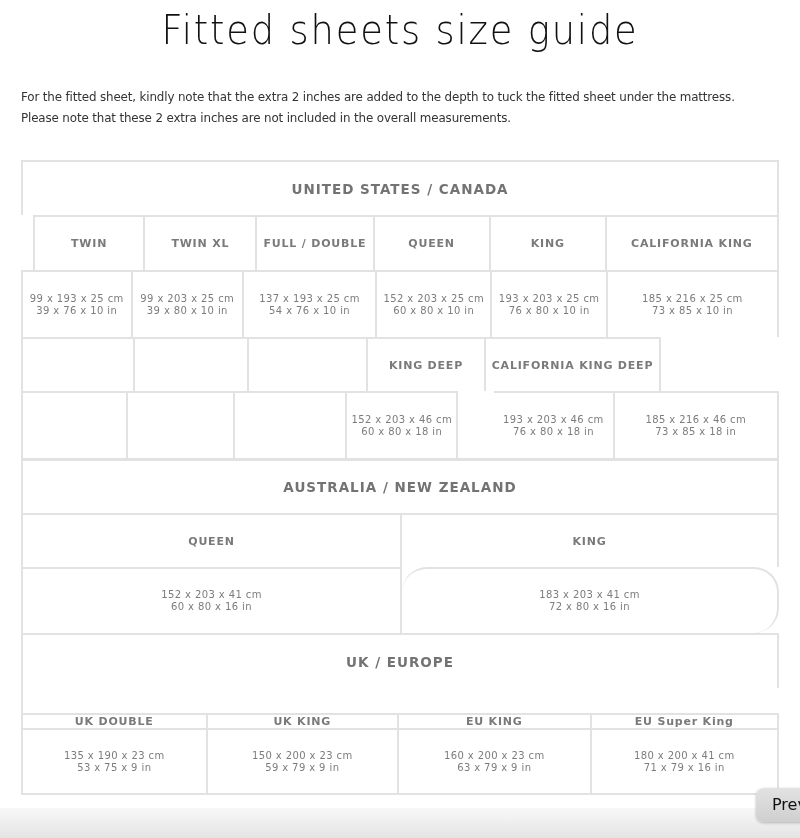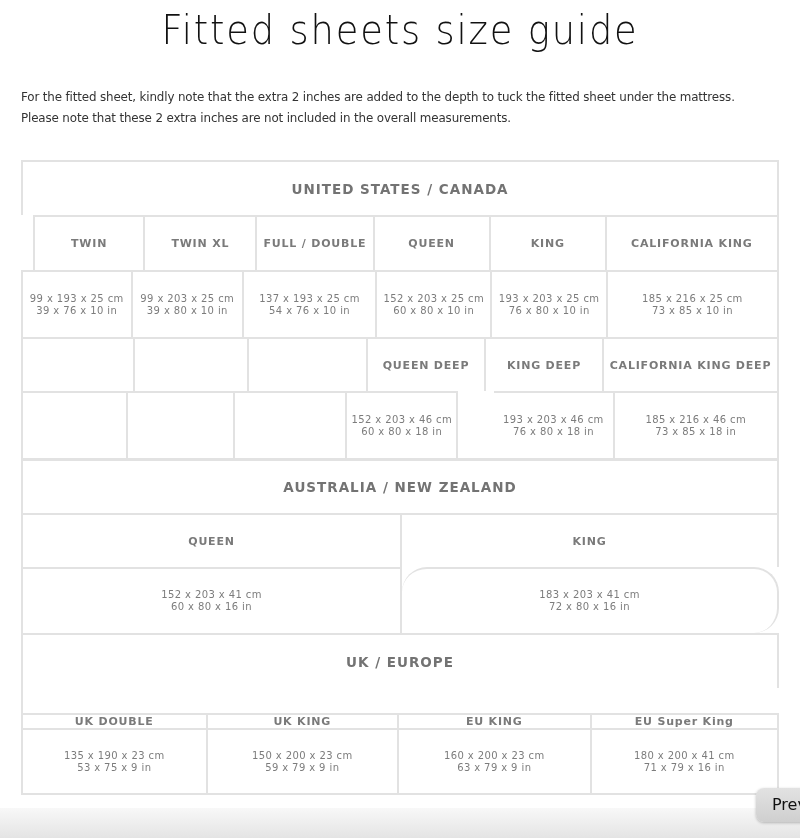--- a/index.html
+++ b/index.html
@@ -117,21 +117,20 @@
       </div>
     <div class="cell dims" style="width:175px;">
         <span>185 x 216 x 25 cm</span>
         <span>73 x 85 x 10 in</span>
       </div>
   </div>
   <div class="row" style="height:54px;">
     <div class="cell" style="width:112px;"></div>
     <div class="cell" style="width:114px;"></div>
     <div class="cell" style="width:119px;"></div>
-    <div class="cell head" style="width:118px;">QUEEN DEEP</div>
     <div class="cell head" style="width:118px;">KING DEEP</div>
     <div class="cell head" style="width:175px;">CALIFORNIA KING DEEP</div>
   </div>
   <div class="row" style="height:67px;">
     <div class="cell" style="width:112px;"></div>
     <div class="cell" style="width:114px;"></div>
     <div class="cell" style="width:119px;"></div>
     <div class="cell dims" style="width:118px;">
         <span>152 x 203 x 46 cm</span>
         <span>60 x 80 x 18 in</span>

